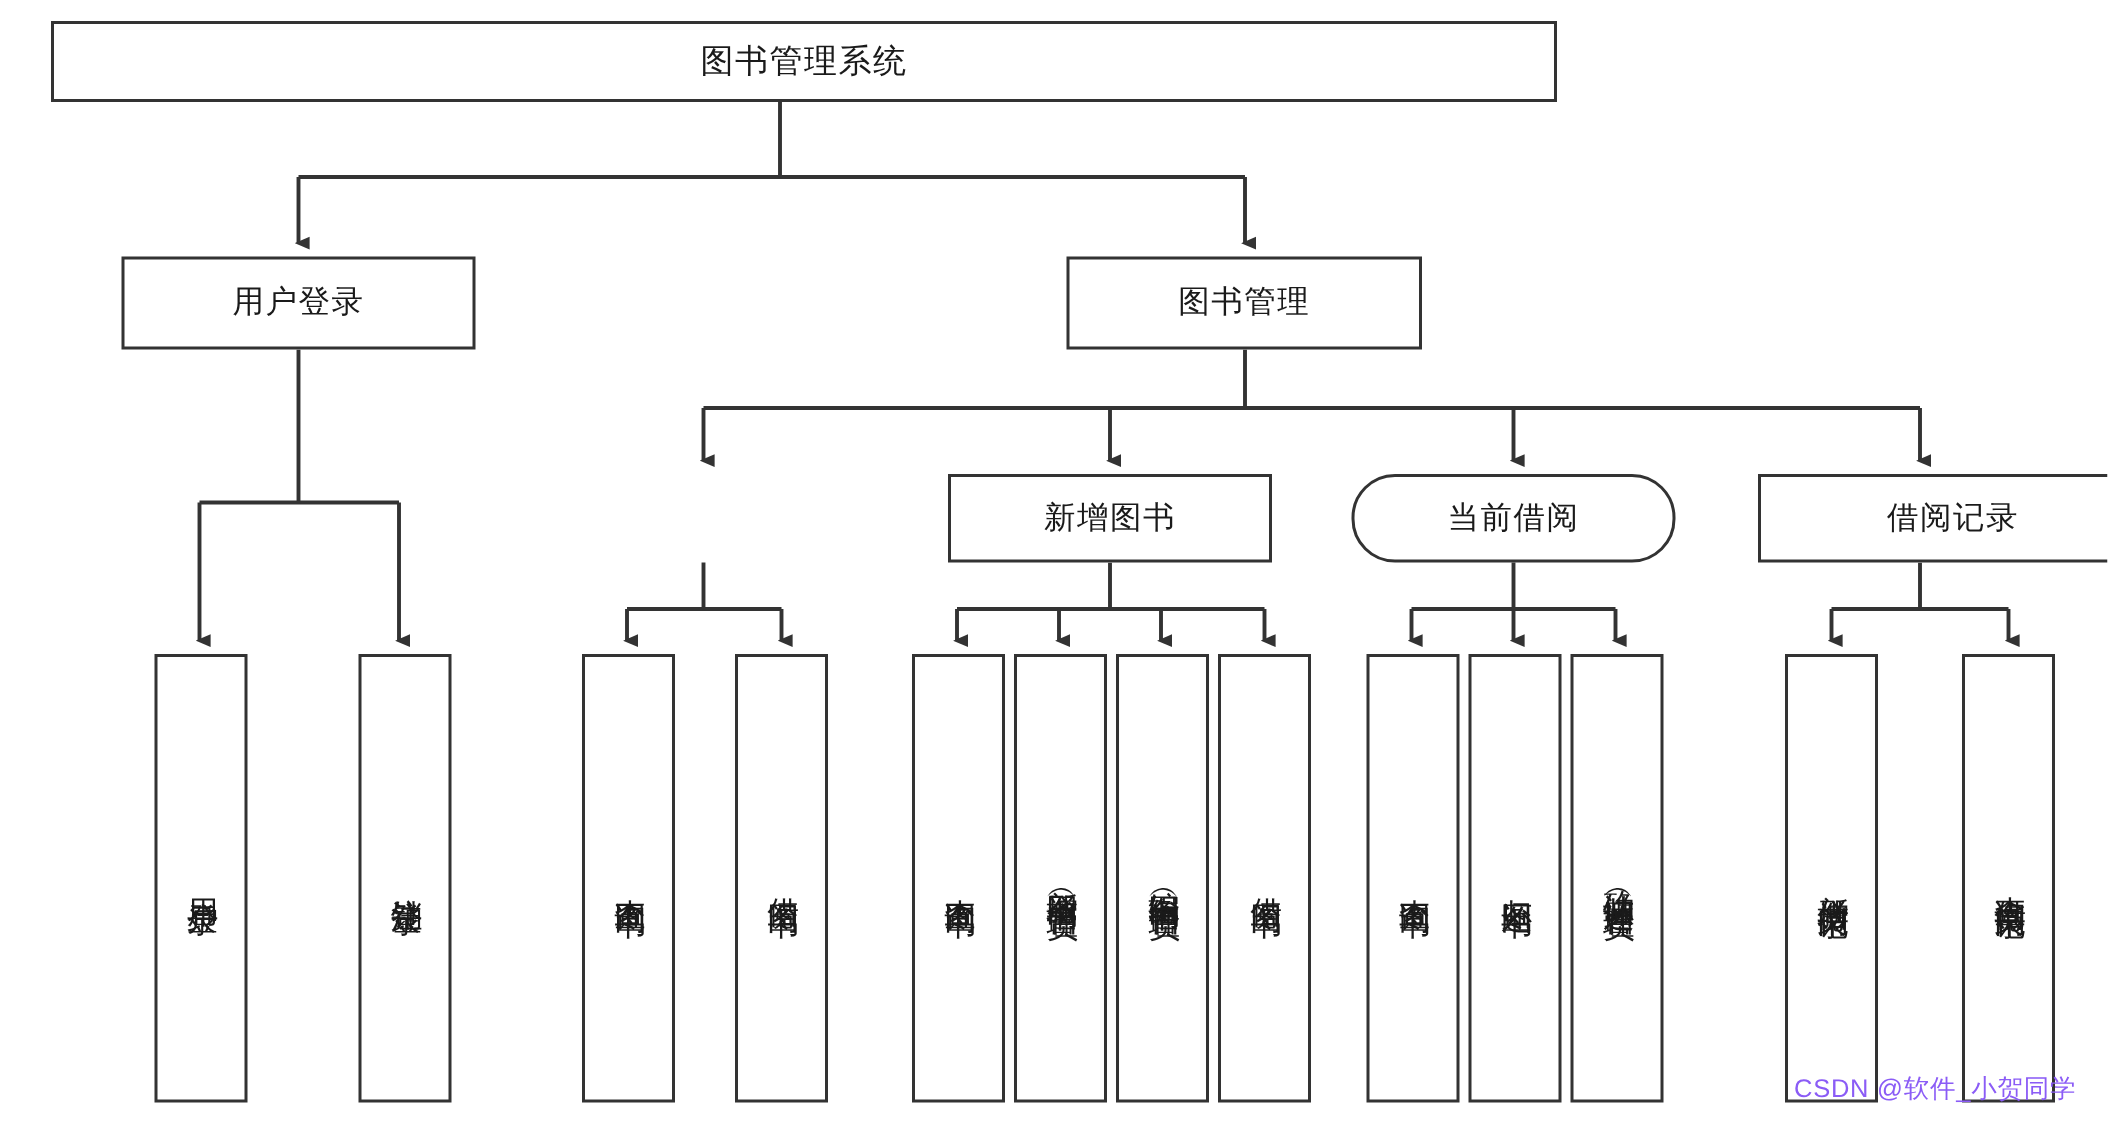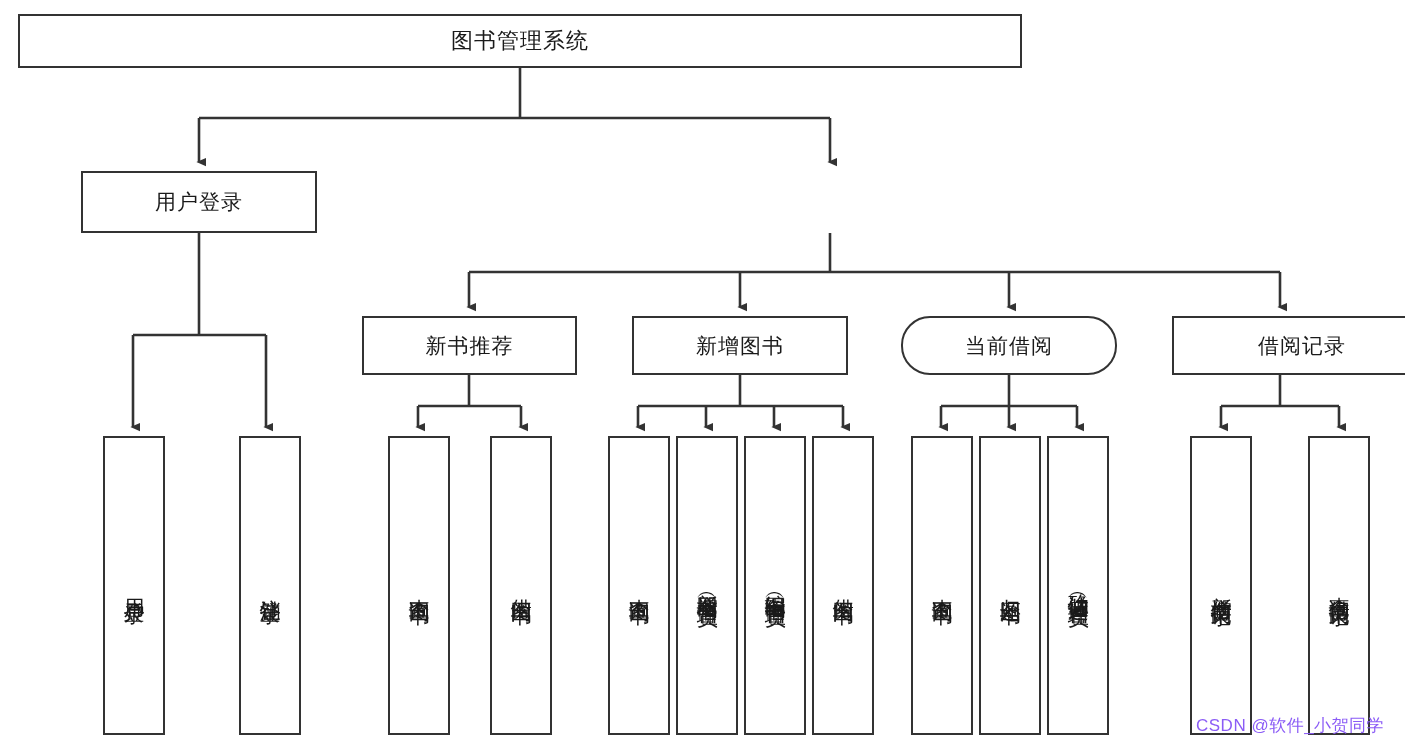--- a/index.html
+++ b/index.html
@@ -44,20 +44,21 @@
     writing-mode: vertical-rl;
     text-orientation: upright;
     font-size: 21px;
     line-height: 1.25;
     letter-spacing: 2px;
     padding: 4px 0;
     text-align: center;
   }
   .node.root {
     font-size: 22px;
+    margin-left: 16px;
   }
   #watermark {
     position: absolute;
     left: 1196px;
     top: 714px;
     font-size: 17px;
     color: #8b5cf6;
     white-space: nowrap;
     letter-spacing: 0.5px;
   }
@@ -120,24 +121,24 @@
     </g>
   </svg>
 
   <div class="node horiz root" style="left:18px; top:14px; width:1004px; height:54px;">
     <span>图书管理系统</span>
   </div>
 
   <div class="node horiz" style="left:81px; top:171px; width:236px; height:62px;">
     <span>用户登录</span>
   </div>
+  <div class="node horiz" style="left:711px; top:171px; width:237px; height:62px;">
+    <span>图书管理</span>
+  </div>
 
-  <div class="node horiz" style="left:362px; top:316px; width:215px; height:59px;">
-    <span>新书推荐</span>
-  </div>
   <div class="node horiz" style="left:632px; top:316px; width:216px; height:59px;">
     <span>新增图书</span>
   </div>
   <div class="node horiz" style="left:901px; top:316px; width:216px; height:59px;border-radius:29px;">
     <span>当前借阅</span>
   </div>
   <div class="node horiz" style="left:1172px; top:316px; width:260px; height:59px;">
     <span>借阅记录</span>
   </div>
 

